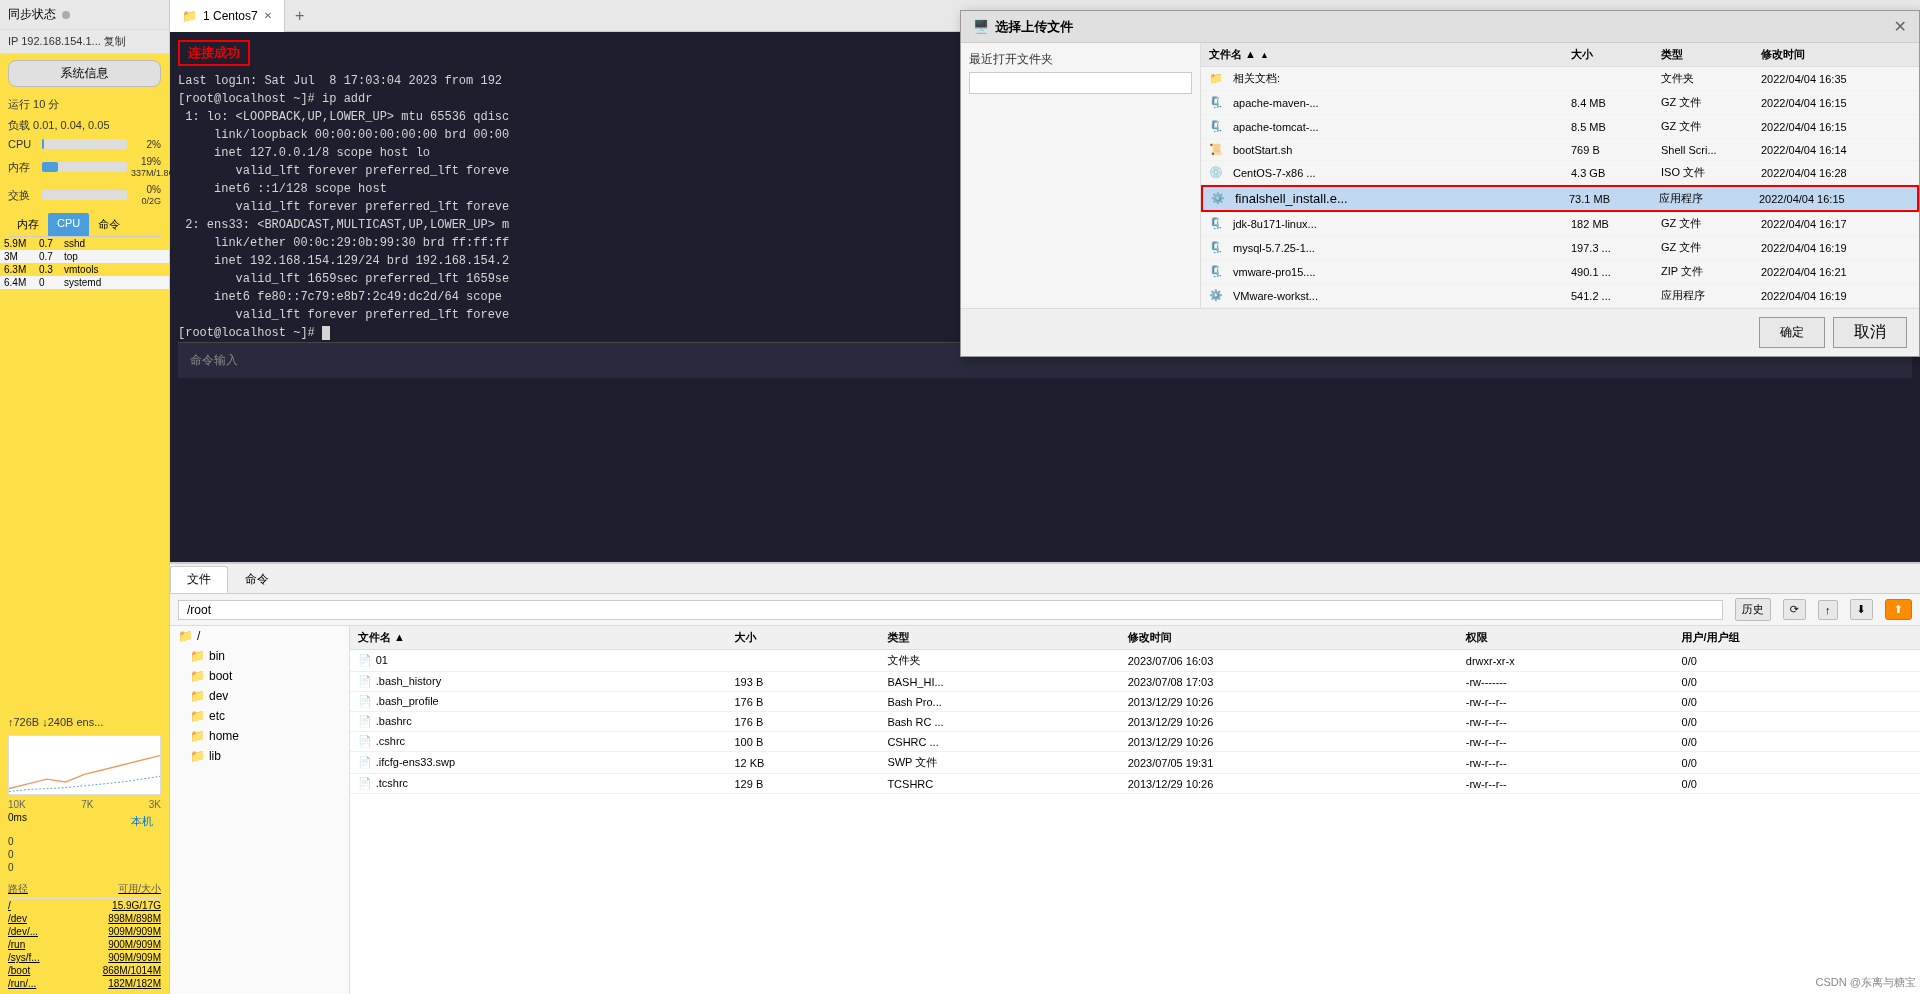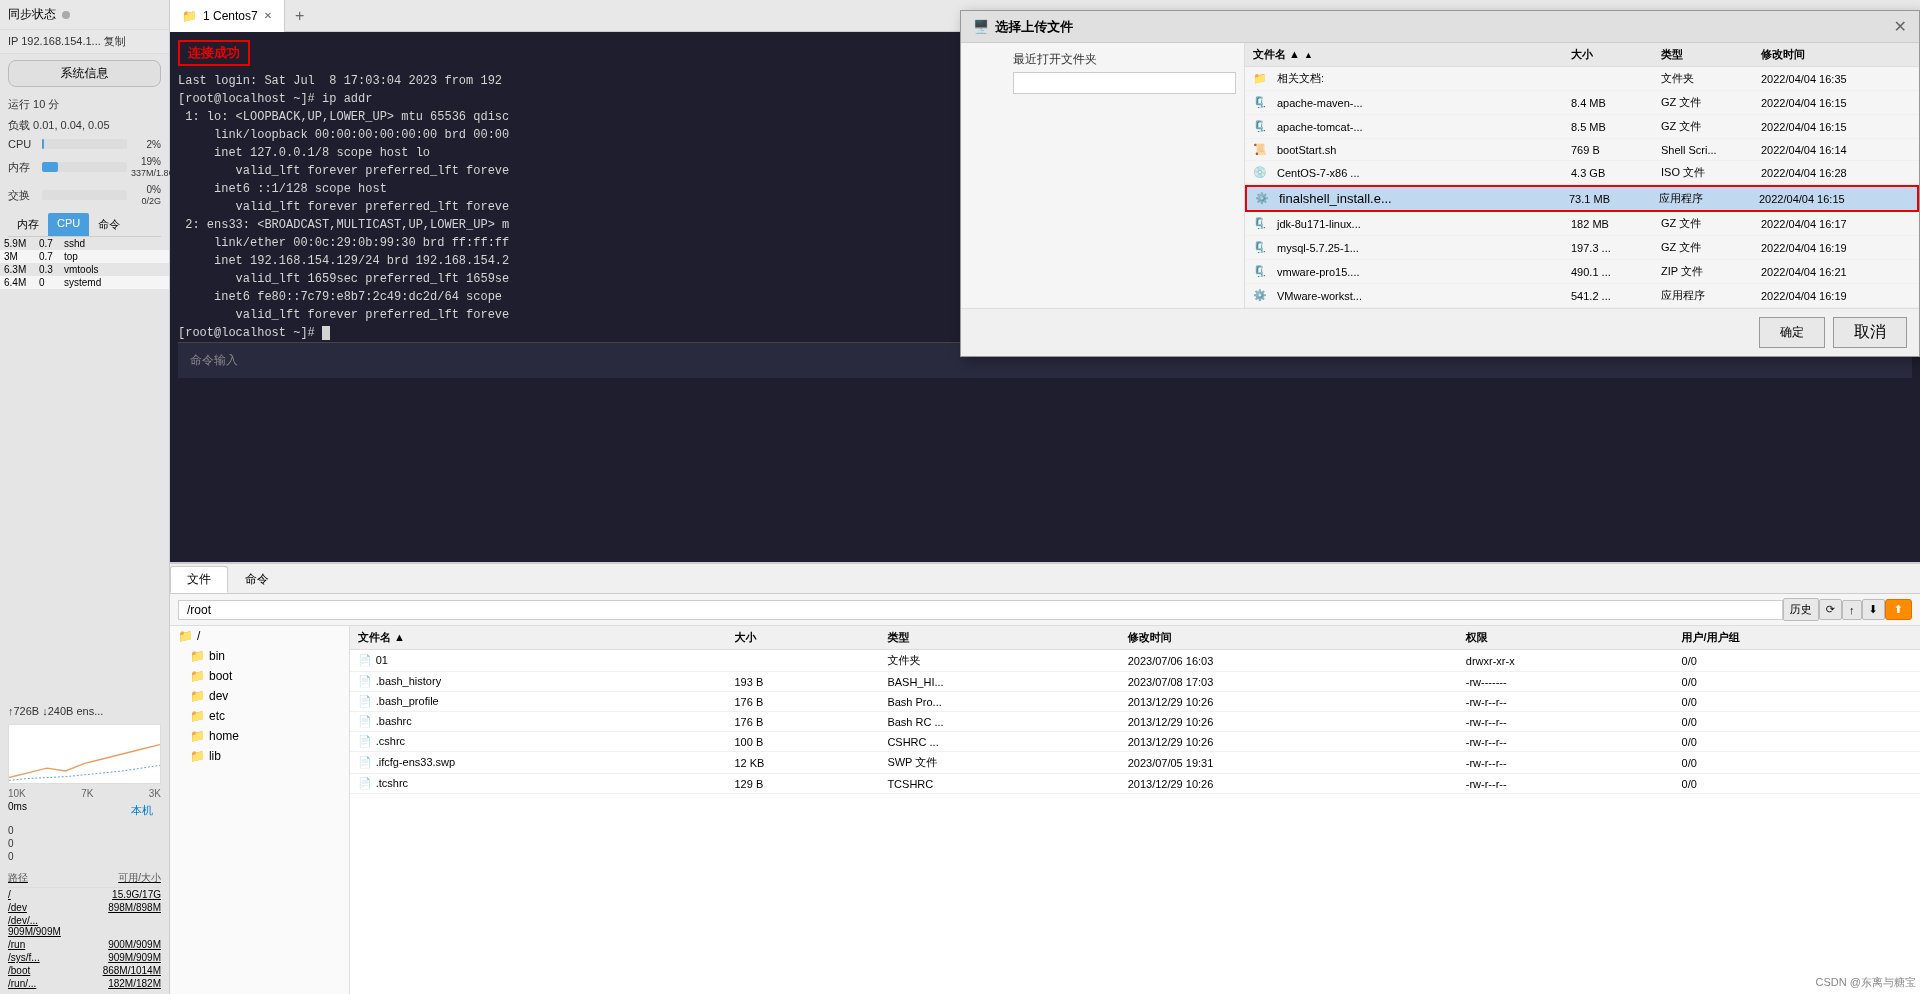--- a/index.html
+++ b/index.html
@@ -2,21 +2,21 @@
 <html><head>
   <meta charset="utf-8">
   <style>
     * { margin: 0; padding: 0; box-sizing: border-box; }
     body { font-family: 'Microsoft YaHei', Arial, sans-serif; font-size: 12px; background: #c0c0c0; width: 1920px; height: 994px; overflow: hidden; }
 
     
     .main-container { display: flex; width: 1920px; height: 994px; }
 
     
-    .sidebar { width: 170px; background: #e5e5e5; border-right: 1px solid #ccc; display: flex; flex-direction: column; flex-shrink: 0; }
+    .sidebar { width: 170px; background: #fde047; border-right: 1px solid #ccc; display: flex; flex-direction: column; flex-shrink: 0; }
     .sidebar-header { padding: 6px 8px; display: flex; align-items: center; gap: 6px; border-bottom: 1px solid #ddd; background: #e8e8e8; }
     .sync-dot { width: 8px; height: 8px; border-radius: 50%; background: #aaa; display: inline-block; }
     .ip-row { padding: 4px 8px; display: flex; align-items: center; gap: 4px; background: #e8e8e8; border-bottom: 1px solid #ddd; }
     .ip-text { font-size: 11px; color: #333; }
     .sys-info-btn { margin: 6px 8px; padding: 4px 8px; background: #e0e0e0; border: 1px solid #bbb; border-radius: 8px; cursor: pointer; text-align: center; font-size: 12px; }
     .uptime { padding: 4px 8px; font-size: 11px; color: #333; }
     .load { padding: 2px 8px; font-size: 11px; color: #333; }
     .resource-row { padding: 3px 8px; display: flex; align-items: center; gap: 4px; }
     .resource-label { font-size: 11px; color: #333; width: 30px; }
     .resource-bar-bg { flex: 1; height: 10px; background: #ddd; border-radius: 2px; }
@@ -58,41 +58,41 @@
     .cursor { display: inline-block; width: 8px; height: 14px; background: #d4d4d4; animation: blink 1s step-end infinite; vertical-align: text-bottom; }
     @keyframes blink { 50% { opacity: 0; } }
     .cmd-input-bar { height: 36px; background: #2a2a3e; border-top: 1px solid #444; display: flex; align-items: center; padding: 0 12px; }
     .cmd-input-label { color: #888; font-size: 12px; }
 
     
     .bottom-pane { flex: 1; background: #fff; border-top: 2px solid #ccc; display: flex; flex-direction: column; }
     .file-tabs { display: flex; background: #f0f0f0; border-bottom: 1px solid #ccc; height: 30px; align-items: flex-end; }
     .file-tab { padding: 4px 16px; font-size: 12px; cursor: pointer; border: 1px solid transparent; }
     .file-tab.active { background: #fff; border: 1px solid #ccc; border-bottom: 1px solid #fff; border-radius: 3px 3px 0 0; }
-    .file-toolbar { display: flex; align-items: center; padding: 4px 8px; background: #f5f5f5; border-bottom: 1px solid #ddd; gap: 0; }
+    .file-toolbar { display: flex; align-items: center; padding: 4px 8px; background: #f5f5f5; border-bottom: 1px solid #ddd; gap: 12px; }
     .path-display { flex: 1; padding: 2px 8px; background: #fff; border: 1px solid #ccc; font-size: 12px; }
     .toolbar-btn { padding: 3px 6px; background: #e8e8e8; border: 1px solid #bbb; border-radius: 2px; cursor: pointer; font-size: 11px; }
     .toolbar-btn.upload { background: #ff8c00; color: white; border-color: #e07000; border-radius: 3px; padding: 3px 8px; }
     .file-split { display: flex; flex: 1; overflow: hidden; }
     .dir-tree { width: 180px; border-right: 1px solid #ddd; overflow-y: auto; background: #fafafa; }
     .dir-item { padding: 3px 8px; font-size: 12px; cursor: pointer; display: flex; align-items: center; gap: 4px; }
     .dir-icon { color: #e8a000; }
     .dir-icon.blue { color: #4a9edd; }
     .file-list { flex: 1; overflow-y: auto; }
     .file-list table { width: 100%; border-collapse: collapse; }
     .file-list th { background: #f0f0f0; padding: 4px 8px; text-align: left; font-size: 11px; border-bottom: 1px solid #ddd; position: sticky; top: 0; }
     .file-list td { padding: 3px 8px; font-size: 11px; border-bottom: 1px solid #f0f0f0; }
 
     
     .dialog-overlay { position: fixed; top: 0; left: 0; width: 1920px; height: 994px; display: flex; align-items: flex-start; justify-content: flex-end; pointer-events: none; }
     .upload-dialog { pointer-events: all; background: #f5f5f5; border: 1px solid #999; box-shadow: 4px 4px 12px rgba(0,0,0,0.3); width: 960px; margin-top: 10px; margin-right: 0; display: flex; flex-direction: column; }
     .dialog-titlebar { background: #e0e0e0; padding: 6px 12px; display: flex; align-items: center; justify-content: space-between; border-bottom: 1px solid #ccc; }
     .dialog-title { font-size: 13px; font-weight: bold; display: flex; align-items: center; gap: 6px; }
     .dialog-close { cursor: pointer; font-size: 16px; color: #666; }
-    .dialog-body { display: flex; flex: 1; margin-left: 44px; }
+    .dialog-body { display: flex; flex: 1; }
     .dialog-left { width: 240px; border-right: 1px solid #ddd; padding: 8px; }
     .dialog-left-label { font-size: 12px; color: #333; margin-bottom: 4px; }
     .dialog-search { width: 100%; padding: 4px 6px; border: 1px solid #ccc; font-size: 11px; }
     .dialog-right { flex: 1; display: flex; flex-direction: column; }
     .dialog-file-header { display: flex; background: #e8e8e8; padding: 4px 8px; font-size: 11px; font-weight: bold; border-bottom: 1px solid #ddd; }
     .dialog-col-name { flex: 1; display: flex; align-items: center; gap: 4px; cursor: pointer; }
     .dialog-col-size { width: 90px; }
     .dialog-col-type { width: 100px; }
     .dialog-col-time { width: 150px; }
     .dialog-file-list { flex: 1; overflow-y: auto; }
@@ -221,21 +221,21 @@
       </div>
       <div style="font-size:10px;">
         <div style="display:flex; padding:1px 0;">
             <span style="flex:1;">/</span>
             <span>15.9G/17G</span>
           </div>
         <div style="display:flex; padding:1px 0;">
             <span style="flex:1;">/dev</span>
             <span>898M/898M</span>
           </div>
-        <div style="display:flex; padding:1px 0;flex-direction:column;">
+        <div style="display:flex; padding:1px 0;">
             <span style="flex:1;">/dev/...</span>
             <span>909M/909M</span>
           </div>
         <div style="display:flex; padding:1px 0;">
             <span style="flex:1;">/run</span>
             <span>900M/909M</span>
           </div>
         <div style="display:flex; padding:1px 0;">
             <span style="flex:1;">/sys/f...</span>
             <span>909M/909M</span>

